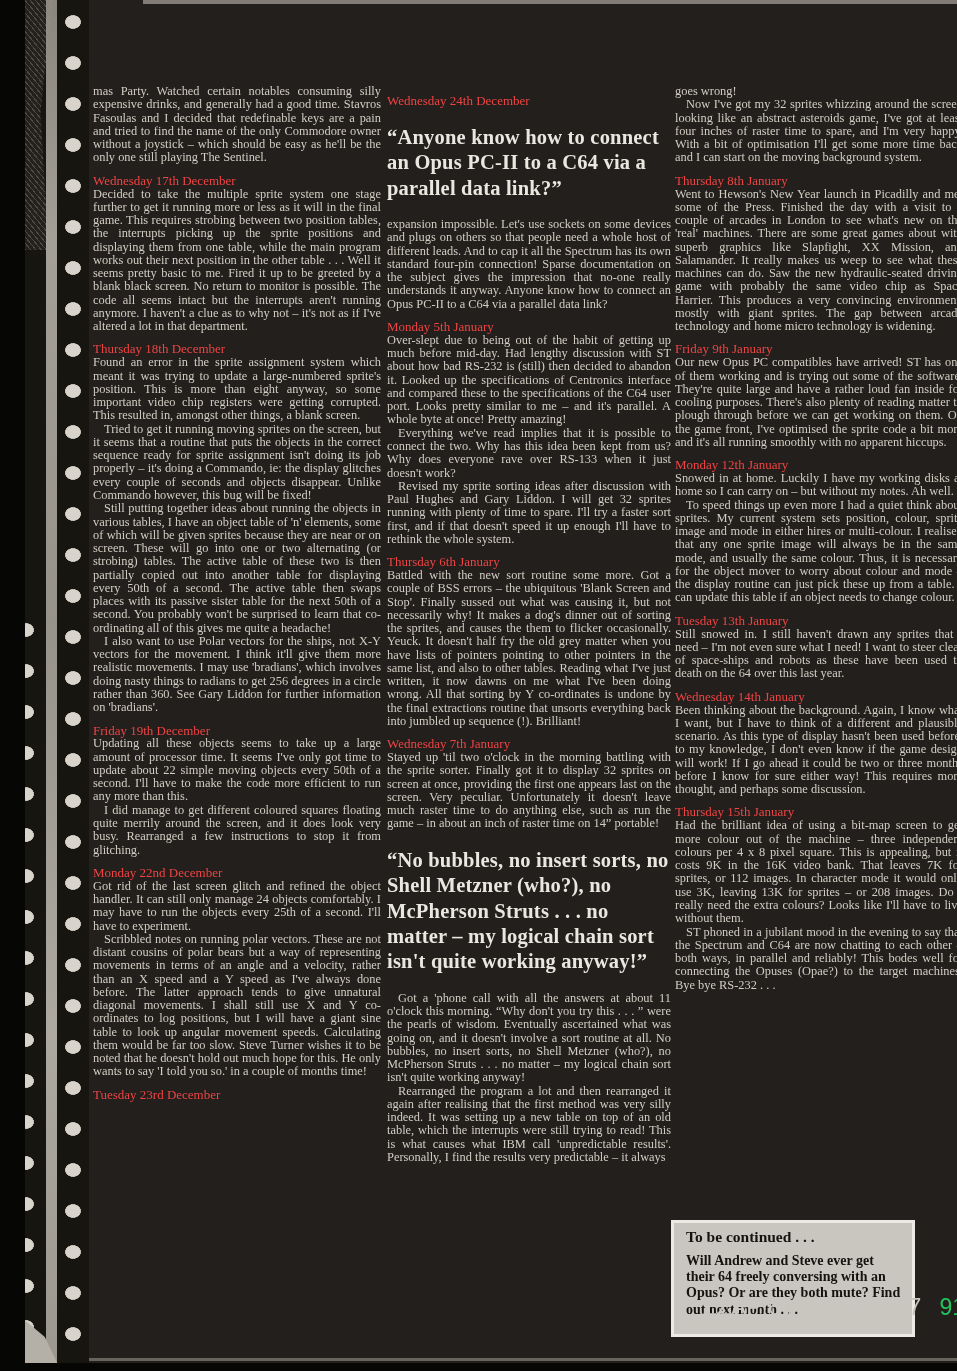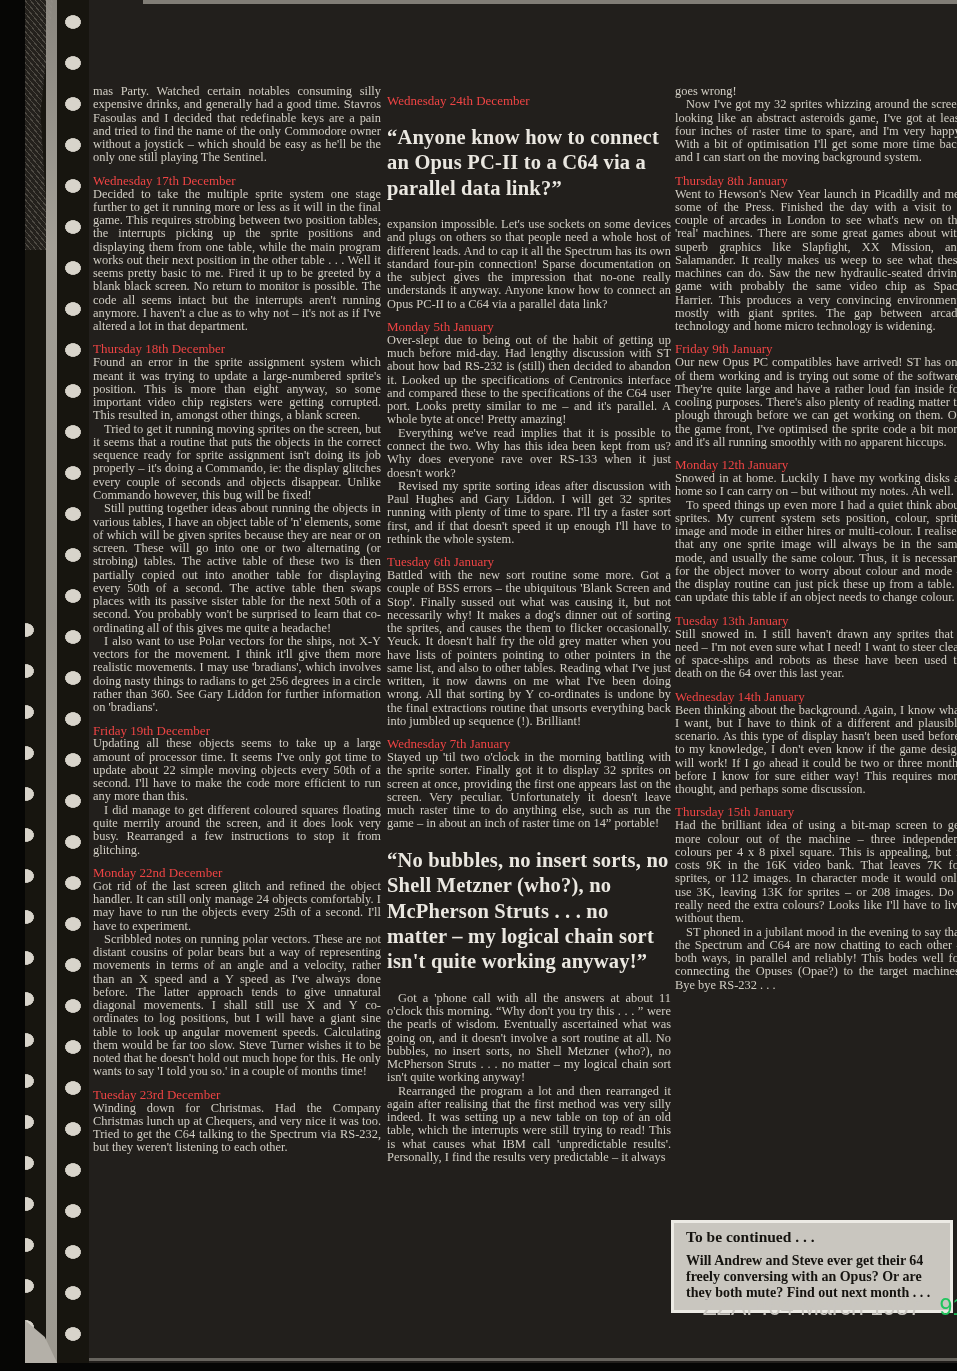--- a/index.html
+++ b/index.html
@@ -26,22 +26,22 @@
   
   .col{position:absolute;top:85px;width:288px;font-size:12.4px;line-height:1.07;
         text-align:justify;letter-spacing:0;}
   .col1{left:68px;} .col2{left:362px;width:284px;} .col3{left:650px;}
   .h{font-weight:400;margin:9px 0 0;color:#ef4444;font-size:13px;}
   .p{margin:0;}
   .pi{margin:0;text-indent:11px;}
   .q{font-weight:700;font-size:20.5px;line-height:1.24;margin:17px 0;color:#eae7e0;
         text-align:left;letter-spacing:.2px;}
   
-  .tbc{position:absolute;left:646px;top:1220px;width:282px;box-sizing:border-box;
-        border:3px solid #eceae4;background:#c9c6bf;padding:5px 10px 8px 12px;color:#15130f;}
+  .tbc{position:absolute;left:646px;top:1220px;width:244px;box-sizing:border-box;
+        border:3px solid #eceae4;background:#c9c6bf;padding:5px 10px 16px 12px;color:#15130f;}
   .tbc-title{font-weight:700;font-size:15.5px;margin:0;}
   .tbc-body{font-weight:700;font-size:14px;line-height:1.16;margin:7px 0 0;}
   
   .footer{position:absolute;left:640px;top:1294px;width:300px;text-align:right;padding-right:28px;
         font-family:"Liberation Sans","DejaVu Sans",sans-serif;font-size:23px;color:#c9c6c0;}
   .footer .pageno{margin-left:18px;color:#22c55e;}
 </style>
 </head>
 <body>
 
@@ -66,32 +66,31 @@
     <p class="pi">Tried to get it running moving sprites on the screen, but it seems that a routine that puts the objects in the correct sequence ready for sprite assignment isn't doing its job properly – it's doing a Commando, ie: the display glitches every couple of seconds and objects disappear. Unlike Commando however, this bug will be fixed!</p>
     <p class="pi">Still putting together ideas about running the objects in various tables, I have an object table of 'n' elements, some of which will be given sprites because they are near or on screen. These will go into one or two alternating (or strobing) tables. The active table of these two is then partially copied out into another table for displaying every 50th of a second. The active table then swaps places with its passive sister table for the next 50th of a second. You probably won't be surprised to learn that co-ordinating all of this gives me quite a headache!</p>
     <p class="pi">I also want to use Polar vectors for the ships, not X-Y vectors for the movement. I think it'll give them more realistic movements. I may use 'bradians', which involves doing nasty things to radians to get 256 degrees in a circle rather than 360. See Gary Liddon for further information on 'bradians'.</p>
     <p class="h">Friday 19th December</p>
     <p class="p">Updating all these objects seems to take up a large amount of processor time. It seems I've only got time to update about 22 simple moving objects every 50th of a second. I'll have to make the code more efficient to run any more than this.</p>
     <p class="pi">I did manage to get different coloured squares floating quite merrily around the screen, and it does look very busy. Rearranged a few instructions to stop it from glitching.</p>
     <p class="h">Monday 22nd December</p>
     <p class="p">Got rid of the last screen glitch and refined the object handler. It can still only manage 24 objects comfortably. I may have to run the objects every 25th of a second. I'll have to experiment.</p>
     <p class="pi">Scribbled notes on running polar vectors. These are not distant cousins of polar bears but a way of representing movements in terms of an angle and a velocity, rather than an X speed and a Y speed as I've always done before. The latter approach tends to give unnatural diagonal movements. I shall still use X and Y co-ordinates to log positions, but I will have a giant sine table to look up angular movement speeds. Calculating them would be far too slow. Steve Turner wishes it to be noted that he doesn't hold out much hope for this. He only wants to say 'I told you so.' in a couple of months time!</p>
     <p class="h">Tuesday 23rd December</p>
-    <p class="p">Winding down for Christmas. Had the Company Christmas lunch up at Chequers, and very nice it was too. Tried to get the C64 talking to the Spectrum via RS-232, but they weren't listening to each other.</p>
   </div>
 
   <div class="col col2">
     <p class="h">Wednesday 24th December</p>
     <p class="q">“Anyone know how to connect an Opus PC-II to a C64 via a parallel data link?”</p>
     <p class="p">expansion impossible. Let's use sockets on some devices and plugs on others so that people need a whole host of different leads. And to cap it all the Spectrum has its own standard four-pin connection! Sparse documentation on the subject gives the impression that no-one really understands it anyway. Anyone know how to connect an Opus PC-II to a C64 via a parallel data link?</p>
     <p class="h">Monday 5th January</p>
     <p class="p">Over-slept due to being out of the habit of getting up much before mid-day. Had lengthy discussion with ST about how bad RS-232 is (still) then decided to abandon it. Looked up the specifications of Centronics interface and compared these to the specifications of the C64 user port. Looks pretty similar to me – and it's parallel. A whole byte at once! Pretty amazing!</p>
     <p class="pi">Everything we've read implies that it is possible to connect the two. Why has this idea been kept from us? Why does everyone rave over RS-133 when it just doesn't work?</p>
     <p class="pi">Revised my sprite sorting ideas after discussion with Paul Hughes and Gary Liddon. I will get 32 sprites running with plenty of time to spare. I'll try a faster sort first, and if that doesn't speed it up enough I'll have to rethink the whole system.</p>
-    <p class="h">Tuesday 6th January</p>
+    <p class="h">Thursday 6th January</p>
     <p class="p">Battled with the new sort routine some more. Got a couple of BSS errors – the ubiquitous 'Blank Screen and Stop'. Finally sussed out what was causing it, but not necessarily why! It makes a dog's dinner out of sorting the sprites, and causes the them to flicker occasionally. Yeuck. It doesn't half fry the old grey matter when you have lists of pointers pointing to other pointers in the same list, and also to other tables. Reading what I've just written, it now dawns on me what I've been doing wrong. All that sorting by Y co-ordinates is undone by the final extractions routine that unsorts everything back into jumbled up sequence (!). Brilliant!</p>
     <p class="h">Wednesday 7th January</p>
     <p class="p">Stayed up 'til two o'clock in the morning battling with the sprite sorter. Finally got it to display 32 sprites on screen at once, providing the first one appears last on the screen. Very peculiar. Unfortunately it doesn't leave much raster time to do anything else, such as run the game – in about an inch of raster time on 14” portable!</p>
     <p class="q">“No bubbles, no insert sorts, no Shell Metzner (who?), no McPherson Struts . . .  no matter – my logical chain sort isn't quite working anyway!”</p>
     <p class="pi">Got a 'phone call with all the answers at about 11 o'clock this morning. “Why don't you try this . . . ” were the pearls of wisdom. Eventually ascertained what was going on, and it doesn't involve a sort routine at all. No bubbles, no insert sorts, no Shell Metzner (who?), no McPherson Struts . . .  no matter – my logical chain sort isn't quite working anyway!</p>
     <p class="pi">Rearranged the program a lot and then rearranged it again after realising that the first method was very silly indeed. It was setting up a new table on top of an old table, which the interrupts were still trying to read! This is what causes what IBM call 'unpredictable results'. Personally, I find the results very predictable – it always</p>
   </div>
 
   <div class="col col3">
     <p class="p">goes wrong!</p>

